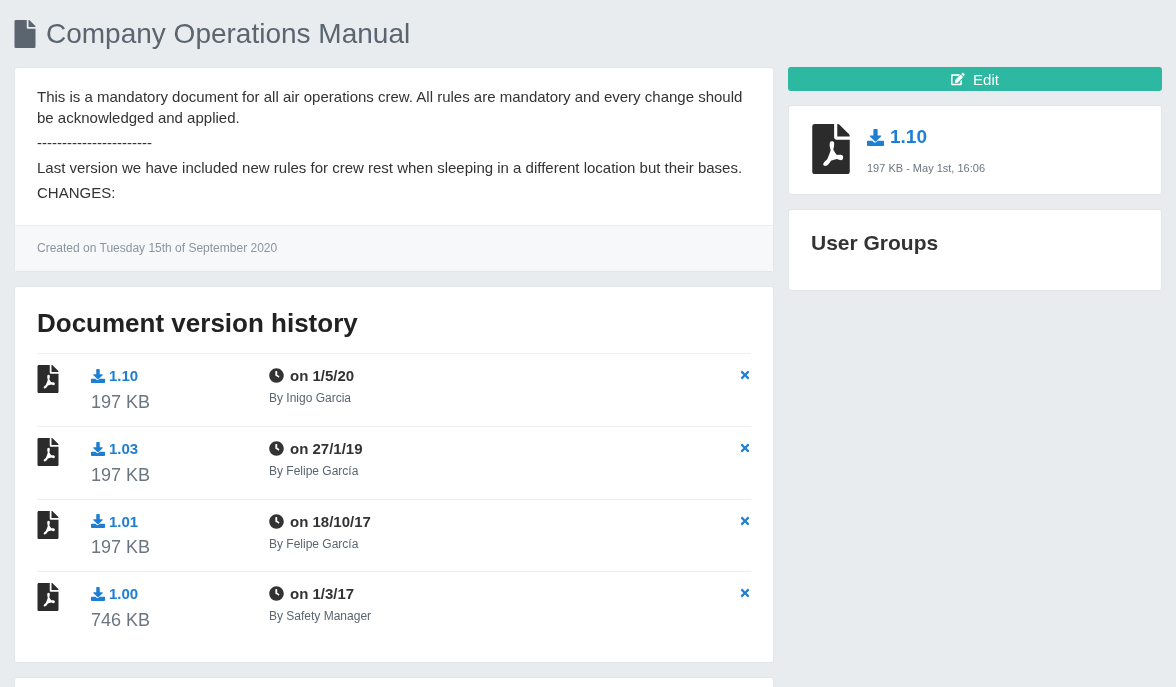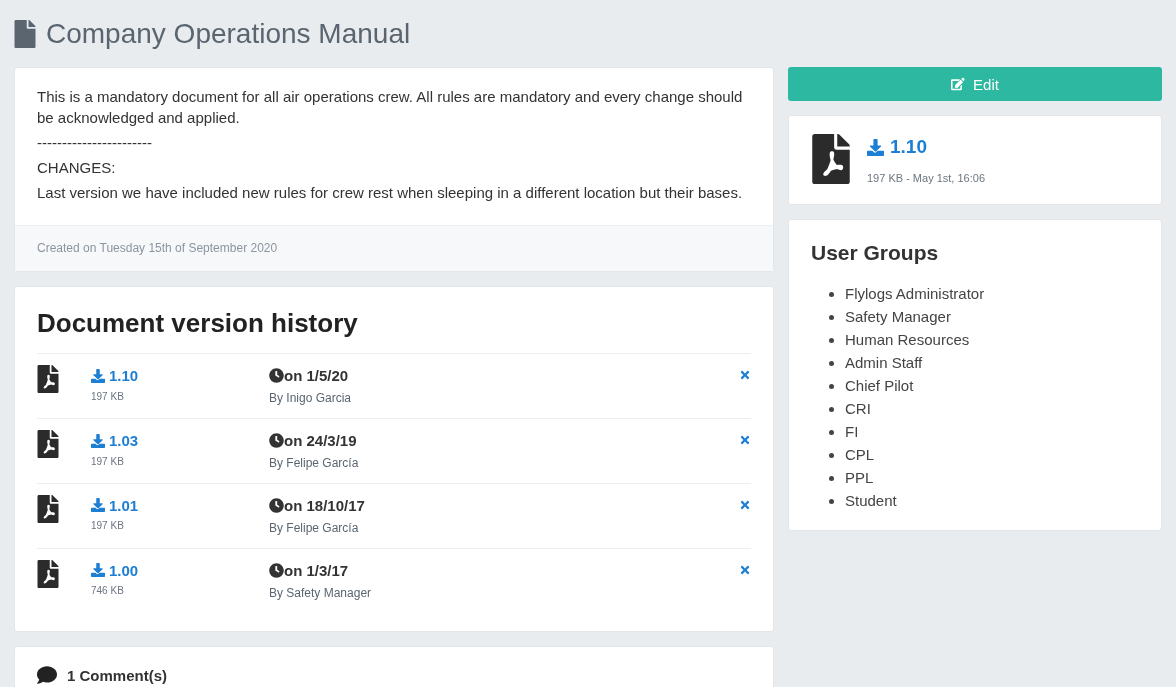--- a/index.html
+++ b/index.html
@@ -56,32 +56,32 @@
     border-top: 1px solid #eceff1;
     gap: 8px;
   }
   .ver-row:first-of-type { border-top: 1px solid #eceff1; }
   .ver-icon { width: 46px; display:flex; }
   .pdf-icon { width: 22px; height: 28px; fill: #2b2b2b; }
   .pdf-icon-side { width: 40px; height: 50px; fill: #2b2b2b; }
   .ver-dl { width: 170px; }
   .ver-dl a { color: #1d7fd4; font-weight: 700; text-decoration: none; display:inline-flex; align-items:center; gap:4px;}
   .dl-icon { width:14px; height:14px; fill:#1d7fd4; }
-  .ver-size { color:#6b7580; font-size:10px; margin-top:2px;}
+  .ver-size { color:#6b7580; font-size:18px; margin-top:2px;}
   .ver-meta { flex:1; color:#444; }
-  .ver-meta .date { font-weight:600; color:#333; display:inline-flex; align-items:center; }
+  .ver-meta .date { font-weight:600; color:#333; display:inline-flex; align-items:center; gap:6px;}
   .clock-icon { width:15px; height:15px; fill:#333; }
   .ver-meta .by { font-size:12px; color:#5a6570; margin-top:2px;}
   .ver-del { width:30px; text-align:right; color:#1d7fd4; cursor:pointer; font-weight:700; }
   .ver-del svg { width:12px; height:12px; fill:#1d7fd4; }
   .comments-head { display:flex; align-items:center; gap:10px; font-weight:700; color:#333; padding:18px 22px 28px;}
   .comments-head svg { width:20px; height:20px; fill:#222;}
   .btn-edit {
     display:flex; justify-content:center; align-items:center; gap:8px;
-    background:#2db8a1; color:#fff; height:34px; border-radius:3px;
+    background:#2db8a1; color:#fff; height:24px; border-radius:3px;
     cursor:pointer; font-size:15px; margin-bottom:14px;
   }
   .btn-edit svg { width:14px; height:14px; fill:#fff;}
   .side-file { display:flex; gap:16px; align-items:flex-start; }
   .side-file-link { color:#1d7fd4; font-weight:700; font-size:19px; text-decoration:none; display:inline-flex; align-items:center; gap:6px;}
   .dl-icon-lg { width:17px; height:17px; fill:#1d7fd4;}
   .side-meta { color:#6b7580; font-size:11px; margin-top:10px;}
   .ug-title { font-weight:600; font-size:21px; color:#333; margin-bottom:14px;}
   ul.groups { list-style:disc; padding-left:34px; }
   ul.groups li { color:#444; padding:1px 0; font-size:15px;}
@@ -120,22 +120,22 @@
   <h1>Company Operations Manual</h1>
 </div>
 
 <div class="layout">
   <div class="col-main">
 
     <div class="card">
       <div class="card-pad" id="desc-body">
           <div class="desc-text">This is a mandatory document for all air operations crew. All rules are mandatory and every change should be acknowledged and applied.</div>
           <div class="desc-text">-----------------------</div>
+          <div class="desc-text">Last version we have included new rules for crew rest when sleeping in a different location but their bases.</div>
           <div class="desc-text">CHANGES:</div>
-          <div class="desc-text">Last version we have included new rules for crew rest when sleeping in a different location but their bases.</div>
         </div>
       <div class="card-footer">Created on Tuesday 15th of September 2020</div>
     </div>
 
     <div class="card">
       <div class="card-pad" style="">
         <div class="section-title">Document version history</div>
         <div id="versions">
             <div class="ver-row">
     <div class="ver-icon">
@@ -180,21 +180,21 @@
                   </svg>
         <span>1.03</span>
       </a>
       <div class="ver-size">197 KB</div>
     </div>
     <div class="ver-meta">
       <div class="date">
                   <svg class="clock-icon">
                     <use href="#sym-clock"></use>
                   </svg>
-                  <span>on 24/3/19</span>
+                  <span>on 27/1/19</span>
                 </div>
       <div class="by">By Felipe García</div>
     </div>
     <div class="ver-del">
       <svg>
                   <use href="#sym-times"></use>
                 </svg>
     </div>
             </div>
             <div class="ver-row">
@@ -293,27 +293,15 @@
               </svg>
             <span>1.10</span>
           </a>
           <div class="side-meta">197 KB - May 1st, 16:06</div>
         </div>
       </div>
     </div>
 
     <div class="card card-pad">
       <div class="ug-title">User Groups</div>
-      <ul class="groups" id="groups">
-          <li>Flylogs Administrator</li>
-          <li>Safety Manager</li>
-          <li>Human Resources</li>
-          <li>Admin Staff</li>
-          <li>Chief Pilot</li>
-          <li>CRI</li>
-          <li>FI</li>
-          <li>CPL</li>
-          <li>PPL</li>
-          <li>Student</li>
-        </ul>
     </div>
   </div>
 </div>
 
 </body></html>

